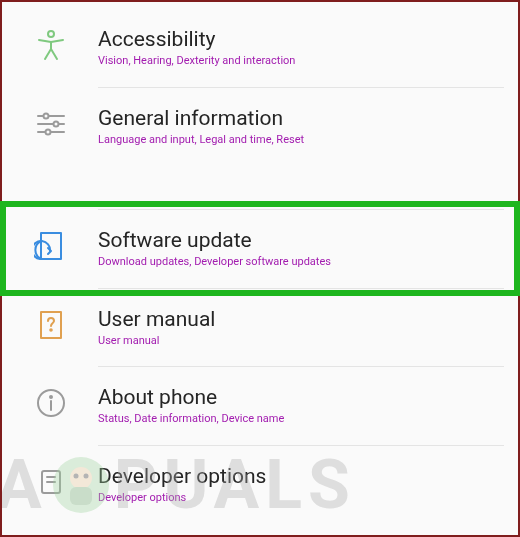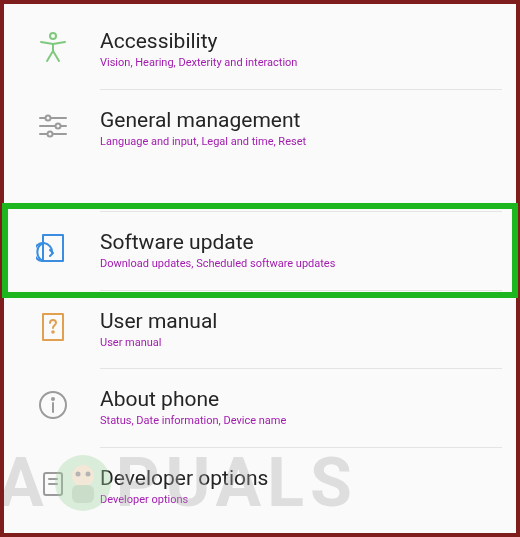--- a/index.html
+++ b/index.html
@@ -5,21 +5,21 @@
   * { box-sizing: border-box; margin: 0; padding: 0; }
   html, body { width: 520px; height: 537px; }
   body {
     font-family: -apple-system, BlinkMacSystemFont, "Segoe UI", Roboto, Helvetica, Arial, sans-serif;
     background: #fafafa;
     color: #252525;
     position: relative;
     overflow: hidden;
   }
   .frame {
-    border: 4px solid #7f1d1d;
+    border: 2px solid #7f1d1d;
     width: 520px;
     height: 537px;
     position: relative;
     background: #fafafa;
   }
   .list { padding-top: 6px; }
   .item {
     display: flex;
     align-items: flex-start;
     padding: 18px 18px 18px 20px;
@@ -124,38 +124,38 @@
         <svg viewBox="0 0 34 34" fill="none" stroke="#9b9b9b" stroke-width="2" stroke-linecap="round">
           <line x1="4" y1="9" x2="30" y2="9"></line>
             <circle cx="12" cy="9" r="2.5" fill="#fafafa"></circle>
           <line x1="4" y1="17" x2="30" y2="17"></line>
             <circle cx="22" cy="17" r="2.5" fill="#fafafa"></circle>
           <line x1="4" y1="25" x2="30" y2="25"></line>
             <circle cx="14" cy="25" r="2.5" fill="#fafafa"></circle>
         </svg>
       </div>
       <div class="textwrap">
-        <div class="title">General management</div>
+        <div class="title">General information</div>
         <div class="sub">Language and input, Legal and time, Reset</div>
       </div>
     </div>
 
     <div class="item" style="position:relative;margin-top:44px;">
       <div class="iconwrap">
         <svg viewBox="0 0 34 34" fill="none" stroke="#3a8de0" stroke-width="2" stroke-linecap="round" stroke-linejoin="round">
           <path d="M7 4 H27 V30 H7 Z" stroke-dasharray="0"></path>
           <path d="M7 30 A10 10 0 0 1 7 12" stroke="#3a8de0"></path>
           <path d="M7 30 A10 10 0 0 0 18 30" stroke="none"></path>
           <path d="M6 30 A9 9 0 1 1 16 22"></path>
           <polyline points="14,19 17,22 14,25"></polyline>
         </svg>
       </div>
       <div class="textwrap">
         <div class="title">Software update</div>
-        <div class="sub">Download updates, Scheduled software updates</div>
+        <div class="sub">Download updates, Developer software updates</div>
       </div>
       <div class="highlight" style="left:-2px; right:-2px; top:-8px; bottom:-8px;"></div>
     </div>
 
     <div class="item">
       <div class="iconwrap">
         <svg viewBox="0 0 34 34" fill="none" stroke="#e0a050" stroke-width="2" stroke-linecap="round" stroke-linejoin="round">
           <rect x="7" y="4" width="20" height="26"></rect>
           <path d="M14 13 a3 3 0 1 1 6 0 c0 2 -3 2 -3 5"></path>
           <circle cx="17" cy="22" r="0.8" fill="#e0a050"></circle>

